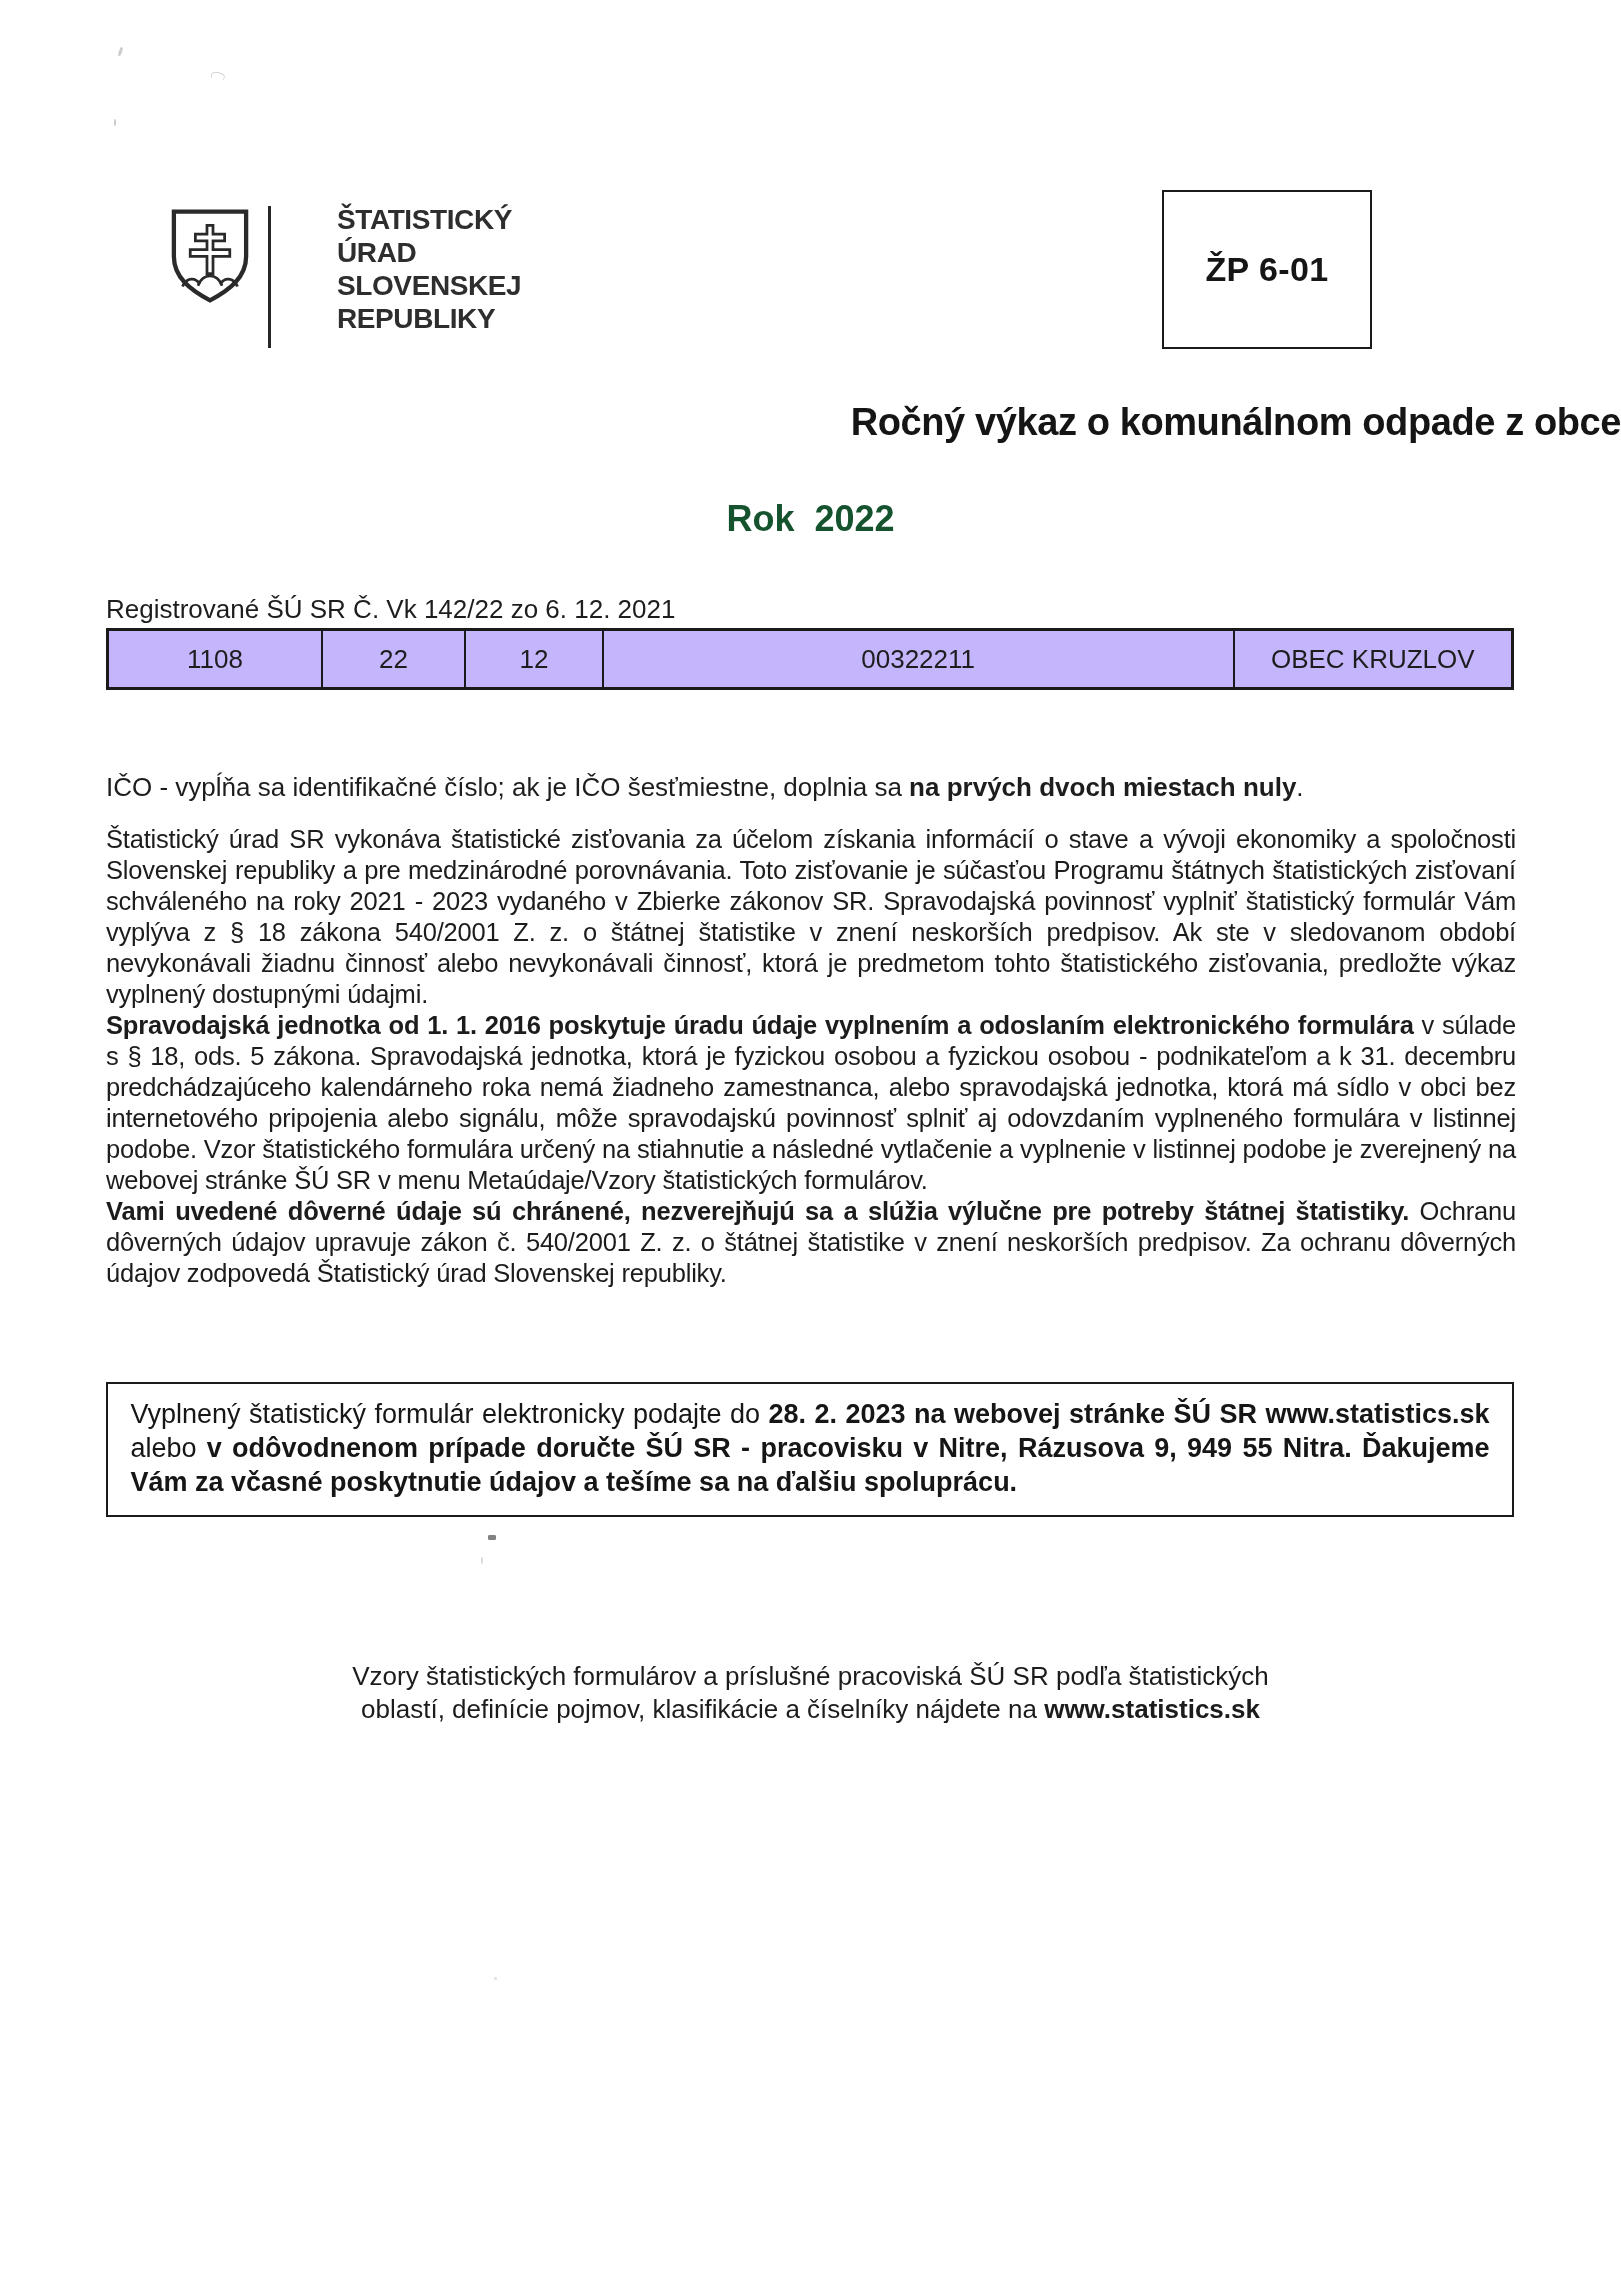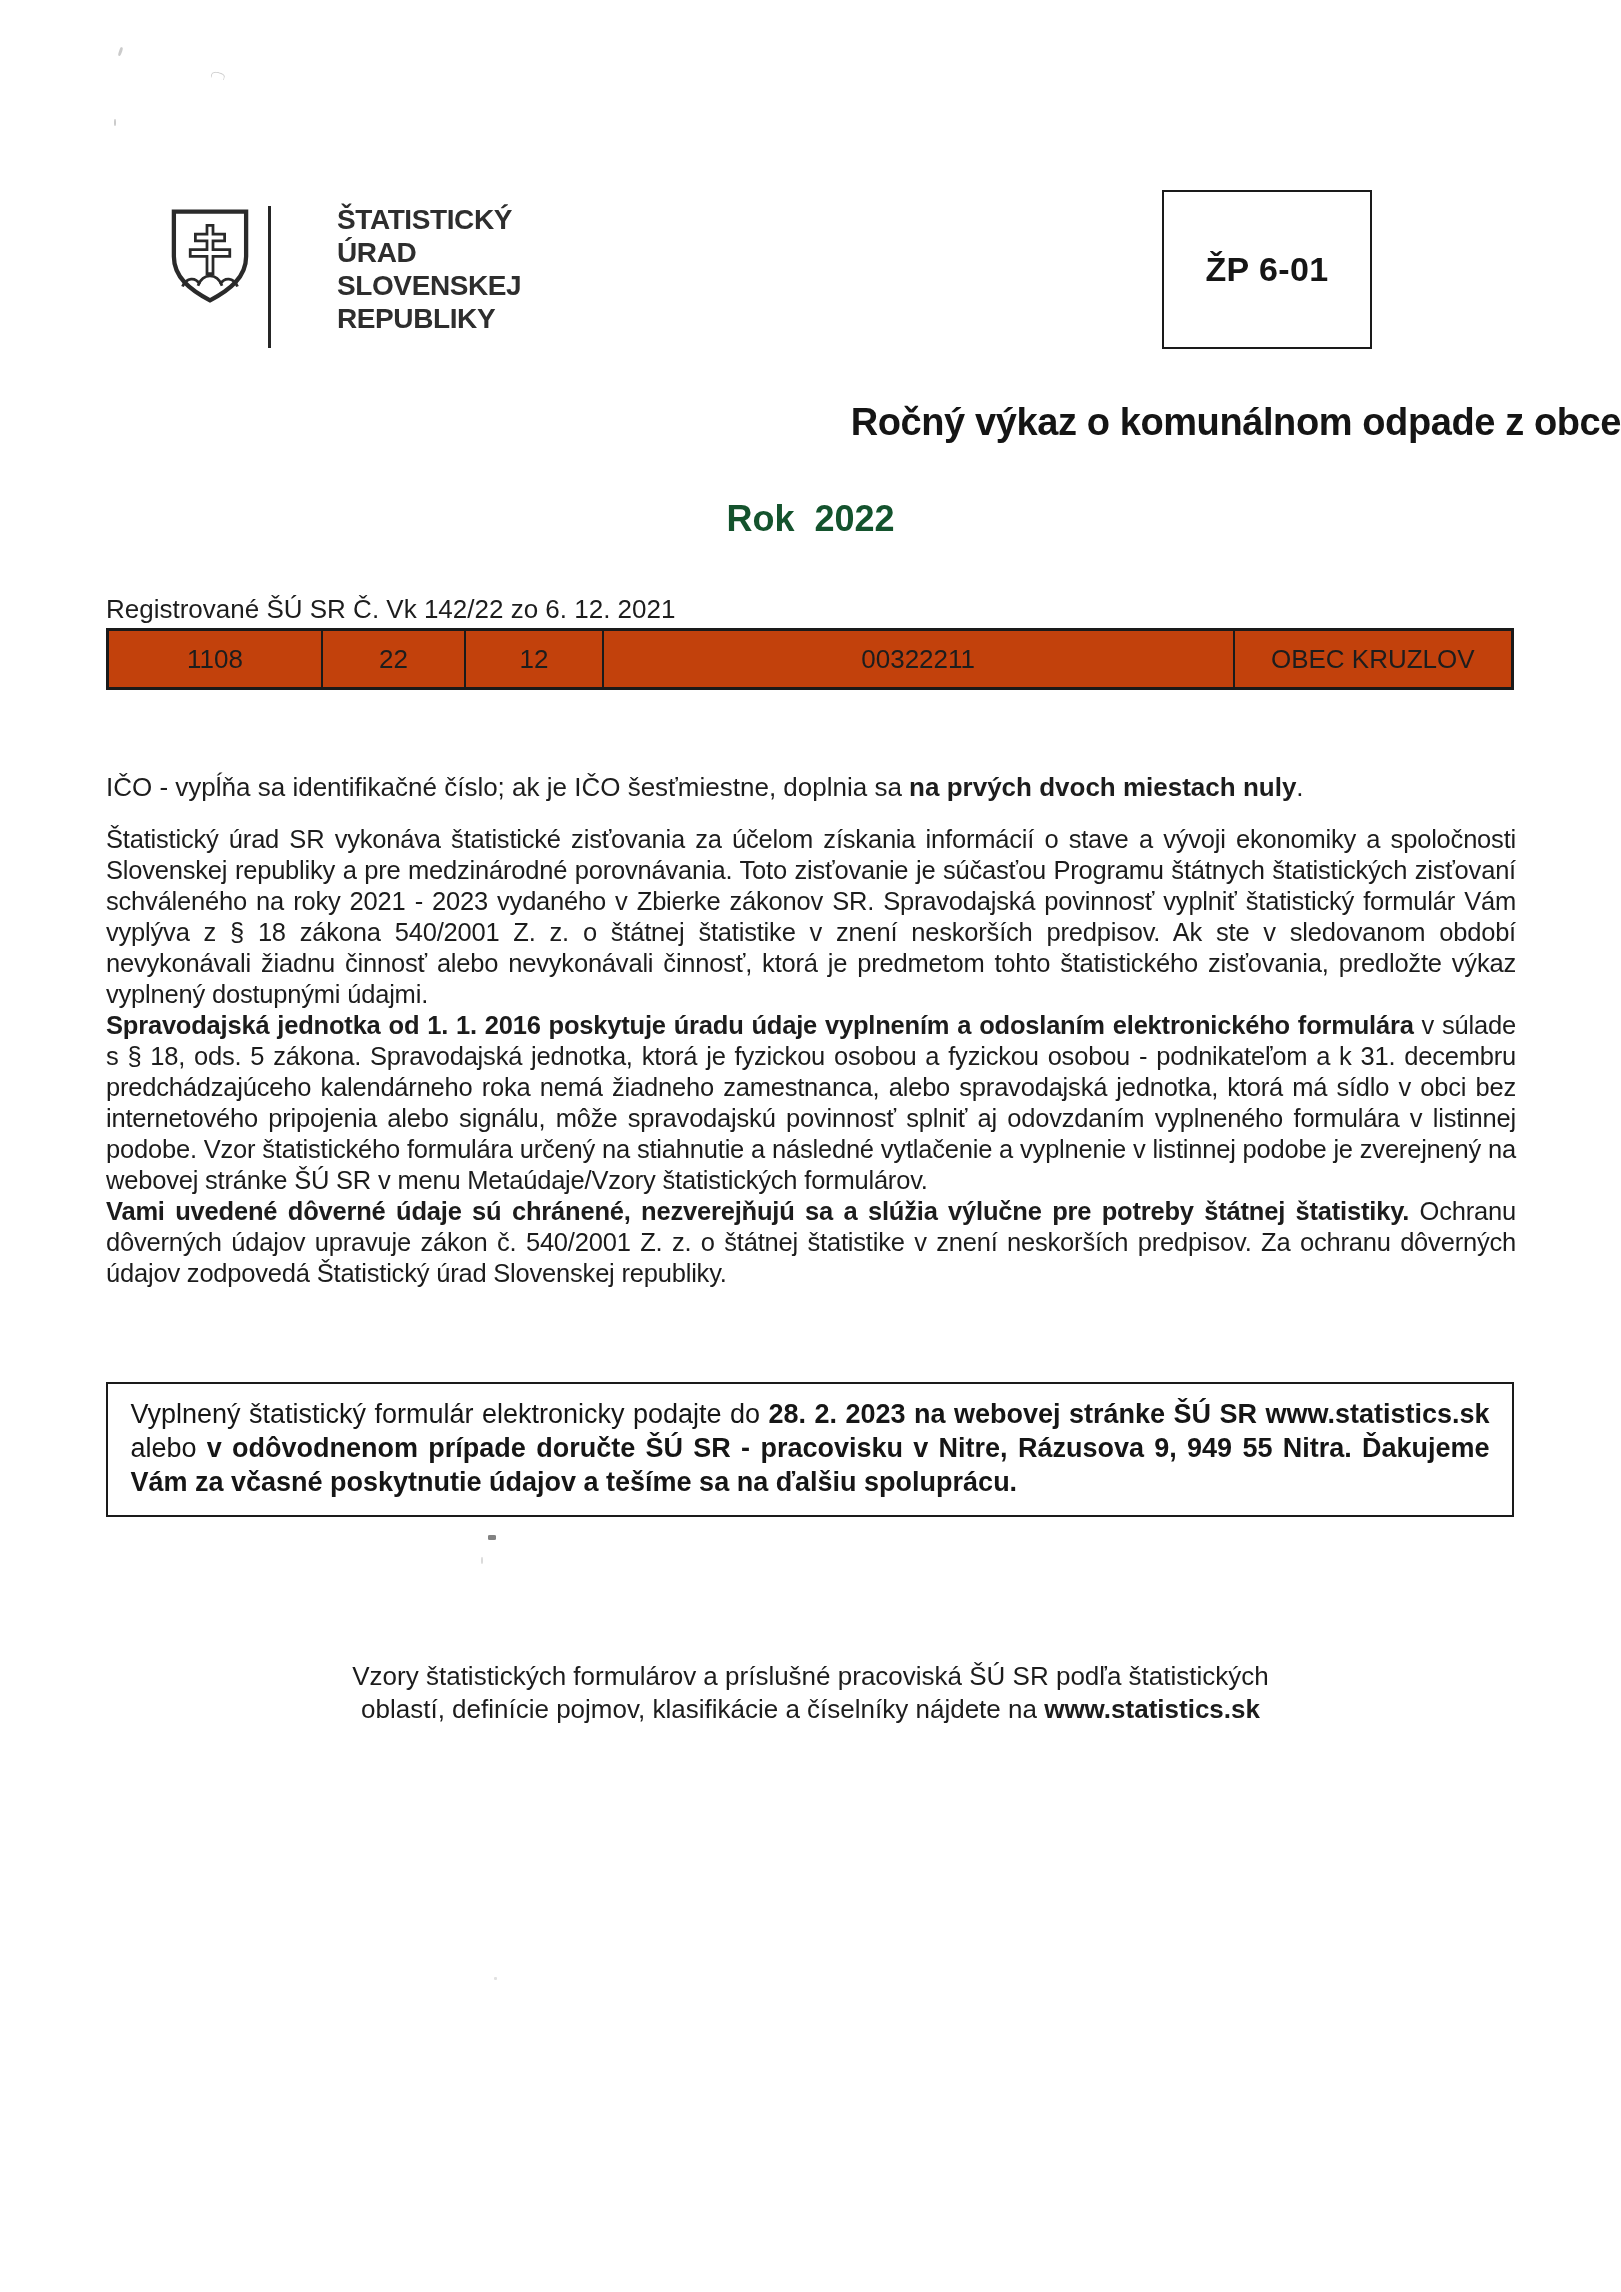--- a/index.html
+++ b/index.html
@@ -52,21 +52,21 @@
     position:absolute;left:106px;top:628px;width:1408px;
     border-collapse:collapse;table-layout:fixed;
     font-size:26px;color:var(--ink);
   }
   .id-table td{
     border:2.7px solid var(--border);
     text-align:center;vertical-align:middle;
     padding:0;
   }
   .id-table tr.hdr td{background:var(--table-header-bg);height:53px;border-bottom-width:4.5px;}
-  .id-table tr.val td{background:#c2410c;height:56px;}
+  .id-table tr.val td{background:#c4b5fd;height:56px;}
   .id-table{border:3.6px solid var(--border);}
   
   .ico-note{position:absolute;left:106px;top:772px;font-size:26px;}
   .body-copy{
     position:absolute;left:106px;top:824px;width:1410px;
     font-size:25.5px;line-height:31px;letter-spacing:-0.2px;
     text-align:justify;color:#1c1c1c;
   }
   .body-copy p{margin:0;}
   .salutation{font-weight:bold;}

